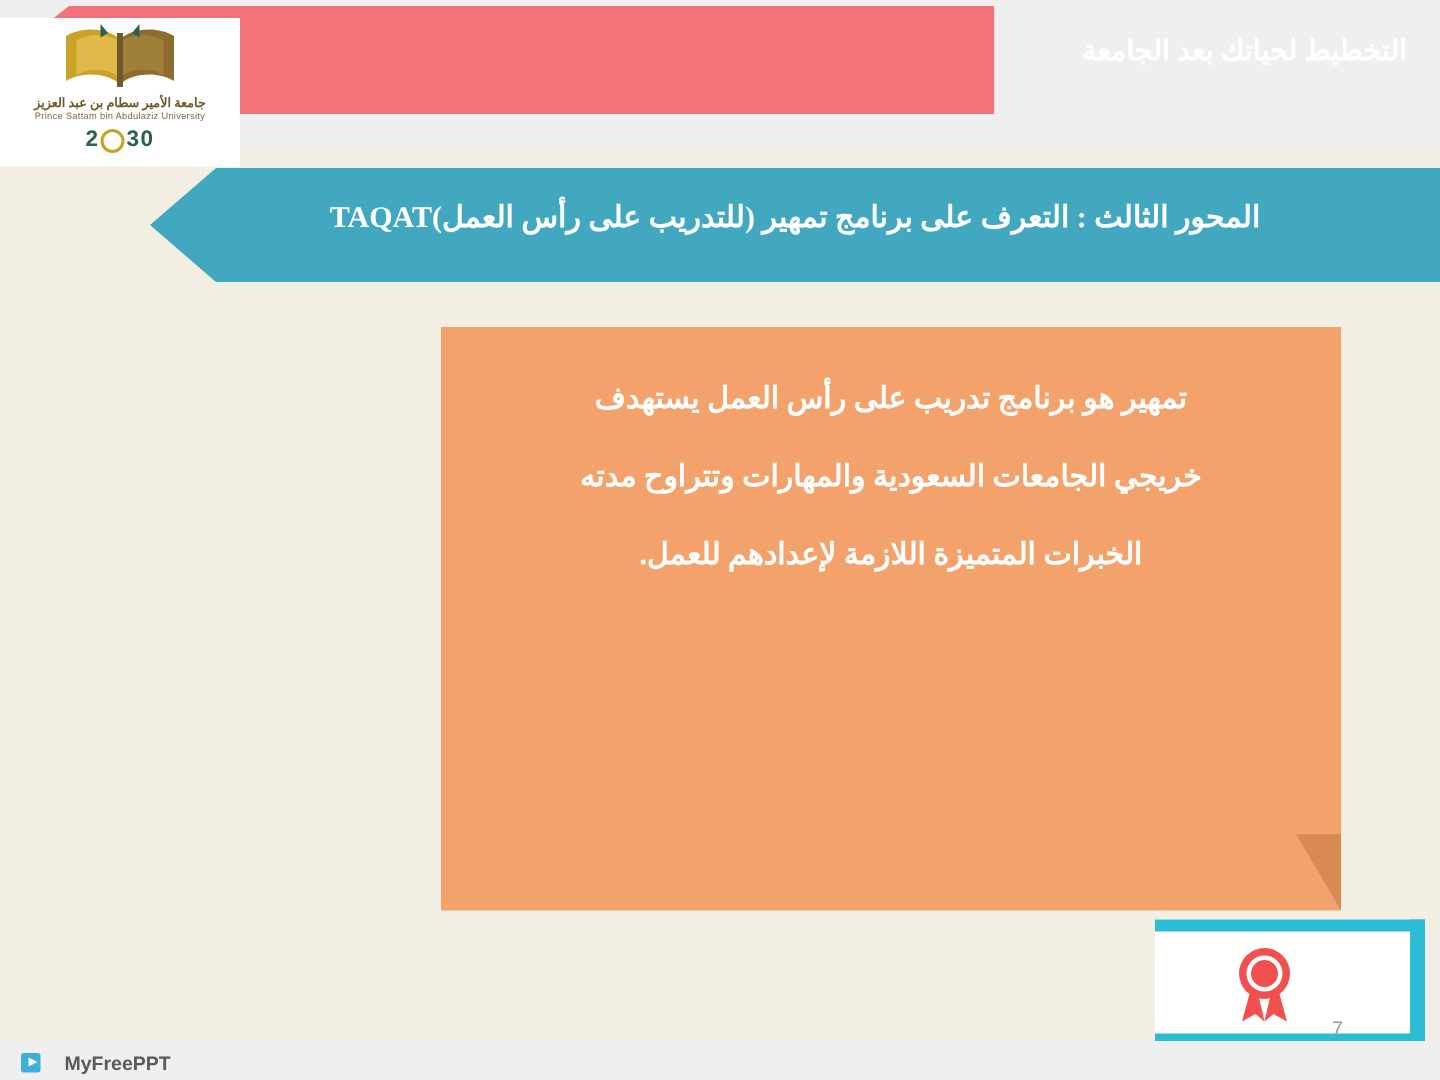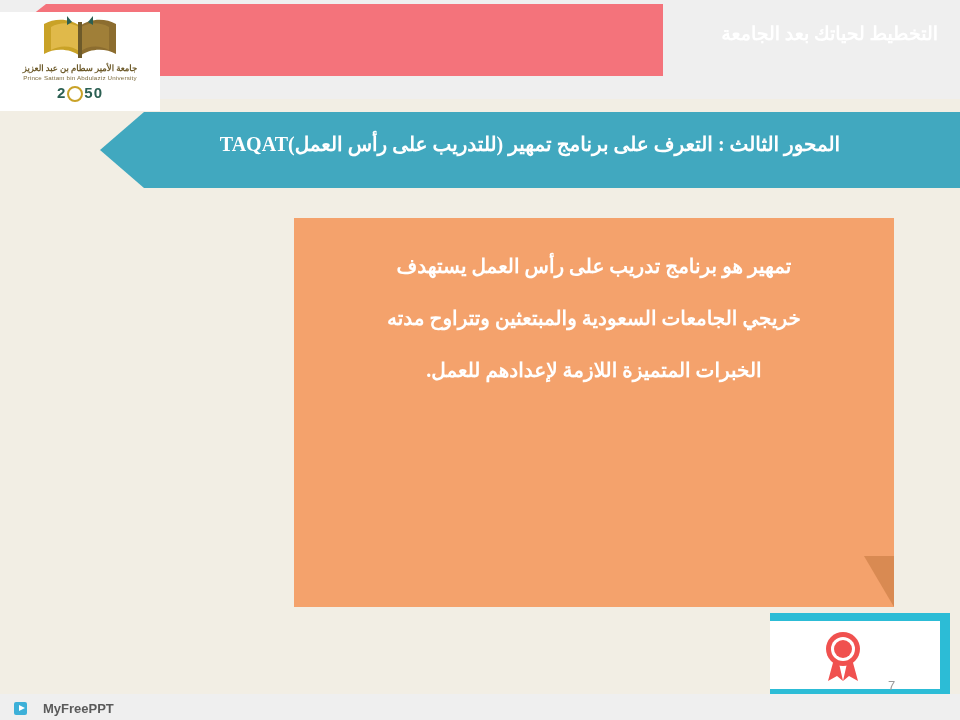--- a/index.html
+++ b/index.html
@@ -292,34 +292,34 @@
           <path d="M58 6 L62 6 L62 42 L58 42 Z" fill="#6d5a2a"></path>
           <path d="M47 0 L52 6 L47 9 Z" fill="#2b5f52"></path>
           <path d="M73 0 L68 6 L73 9 Z" fill="#2b5f52"></path>
         </svg>
       </div>
       <div class="logo-univ-ar">جامعة الأمير سطام بن عبد العزيز</div>
       <div class="logo-univ-en">Prince Sattam bin Abdulaziz University</div>
       <div class="logo-2030">
         <span>2</span>
           <span class="ring"></span>
-          <span>50</span>
+          <span>30</span>
       </div>
     </div>
   </div>
 
   <div class="sub-banner">
     <div class="sub-chevron"></div>
     <div class="sub-title">المحور الثالث : التعرف على برنامج تمهير (للتدريب على رأس العمل)TAQAT</div>
   </div>
 
   <div class="content-card">
     <div class="card-text">
       <p>تمهير هو برنامج تدريب على رأس العمل يستهدف</p>
-      <p>خريجي الجامعات السعودية والمبتعثين وتتراوح مدته</p>
+      <p>خريجي الجامعات السعودية والمهارات وتتراوح مدته</p>
       <p>الخبرات المتميزة اللازمة لإعدادهم للعمل.</p>
     </div>
   </div>
   <div class="fold"></div>
 
   <div class="badge-box">
     <div class="bar-top"></div>
     <div class="bar-bottom"></div>
     <div class="bar-right"></div>
     <div class="badge-icon">

